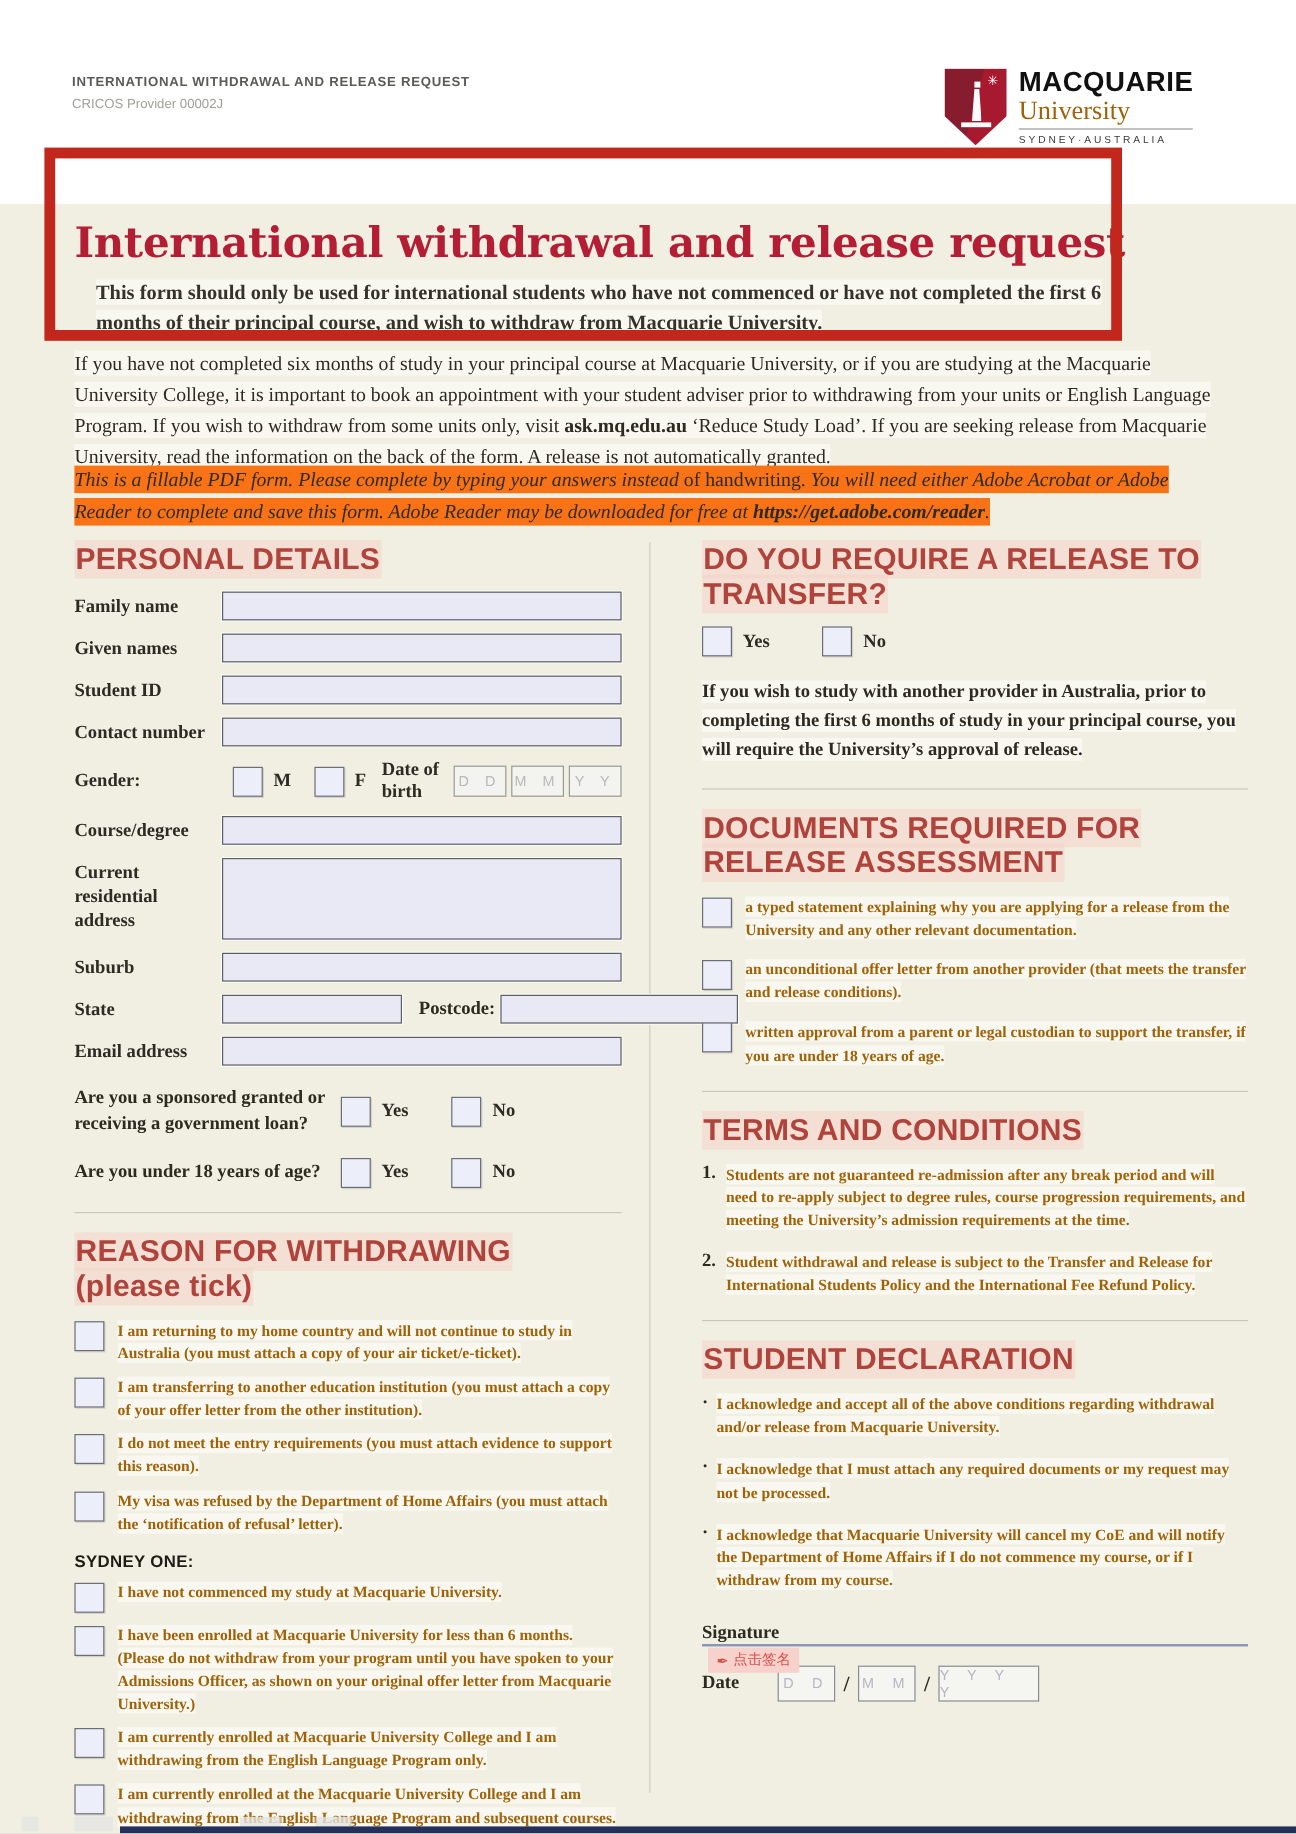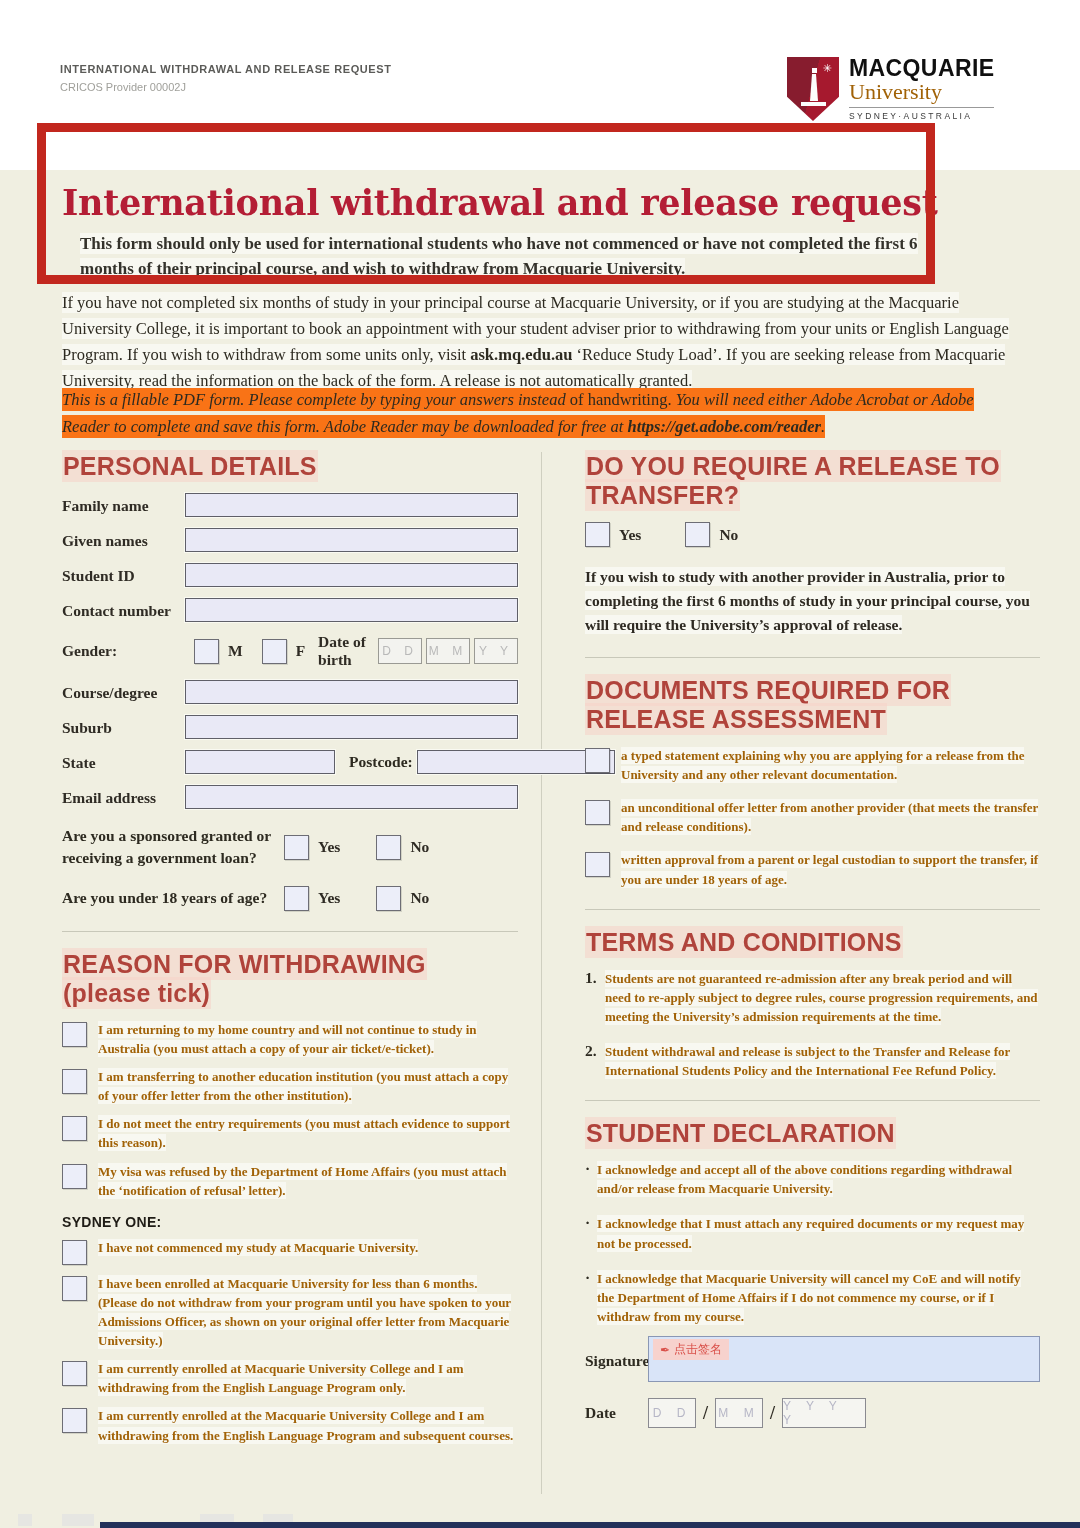--- a/index.html
+++ b/index.html
@@ -84,21 +84,21 @@
 
   .body-text{font-size:15.5px;font-weight:600;line-height:1.55;color:#2e2a22;}
   .yn-row{display:flex;align-items:center;gap:9px;margin:4px 0 18px 0;}
   .yn-row .gap{width:26px;}
 
   .num-item{display:flex;margin-bottom:16px;}
   .num-item .num{width:20px;flex:none;font-size:15.5px;font-weight:600;}
   .bullet-item{display:flex;margin-bottom:16px;}
   .bullet-item .blt{width:12px;flex:none;font-size:15.5px;font-weight:600;}
 
-  .sig-row{display:flex;margin-top:10px;}
+  .sig-row{display:flex;margin-top:10px;flex-direction:column;}
   .sig-label{width:63px;flex:none;font-size:15.5px;font-weight:bold;padding-top:16px;}
   .sig-box{position:relative;flex:1;height:46px;background:#d9e4f8;border:1px solid #8a97b4;box-sizing:border-box;}
   .sig-tag{position:absolute;left:4px;top:2px;display:inline-flex;align-items:center;gap:4px;
            background:#f7d2cd;color:#d94f48;font-family:"Liberation Sans",sans-serif;font-size:12px;
            padding:2px 7px;}
   .date-row{display:flex;align-items:center;margin-top:16px;gap:7px;}
   .date-label{width:56px;flex:none;font-size:15.5px;font-weight:bold;}
   .date-box{height:30px;background:#f5f5f1;border:1px solid #8a8a90;display:flex;align-items:center;
             justify-content:center;font-size:12px;letter-spacing:6px;color:#b6b6c6;
             font-family:"Liberation Sans",sans-serif;box-sizing:border-box;}
@@ -177,20 +177,24 @@
         <div class="dob-box">M M</div>
         <div class="dob-box">Y Y</div>
       </div>
     </div>
 
     <div class="f-row">
       <div class="f-label">Course/degree</div>
       <input class="f-input" style="">
     </div>
     <div class="f-row">
+      <div class="f-label">Current residential address</div>
+      <textarea class="f-input" style=""></textarea>
+    </div>
+    <div class="f-row">
       <div class="f-label">Suburb</div>
       <input class="f-input" style="">
     </div>
     <div class="f-row state-row">
       <div class="f-label">State</div>
       <input class="f-input state" style="">
       <div class="pc-label">Postcode:</div>
       <input class="f-input" style="">
     </div>
     <div class="f-row">

